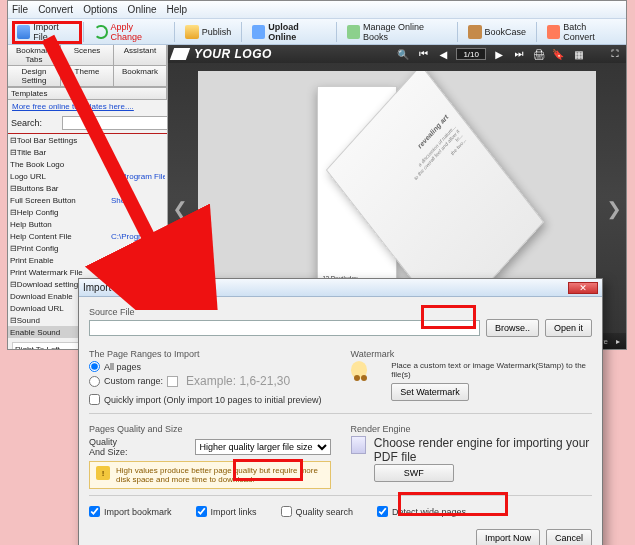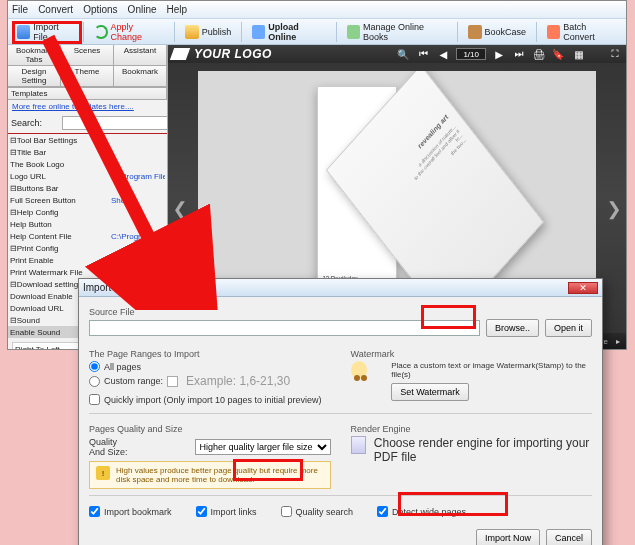--- a/index.html
+++ b/index.html
@@ -306,20 +306,21 @@
           <span class="wico">!</span>
           <span>High values produce better page quality but require more disk space and more time to download.</span>
         </div>
       </div>
       <div class="col">
         <div class="group-label">Render Engine</div>
         <div style="display:flex;gap:8px;align-items:flex-start">
           <span style="width:18px;height:18px;background:linear-gradient(#eef,#cce);border:1px solid #aac;display:inline-block"></span>
           <div>
             <div style="font-size:12px;">Choose render engine for importing your PDF file</div>
+            <button class="btn" style="width:80px;justify-content:center">SWF</button>
           </div>
         </div>
       </div>
     </div>
     <div class="hr"></div>
     <div class="checks-row">
       <label class="check-row">
           <input type="checkbox" checked="" style="">
           <span>Import bookmark</span>
         </label>

